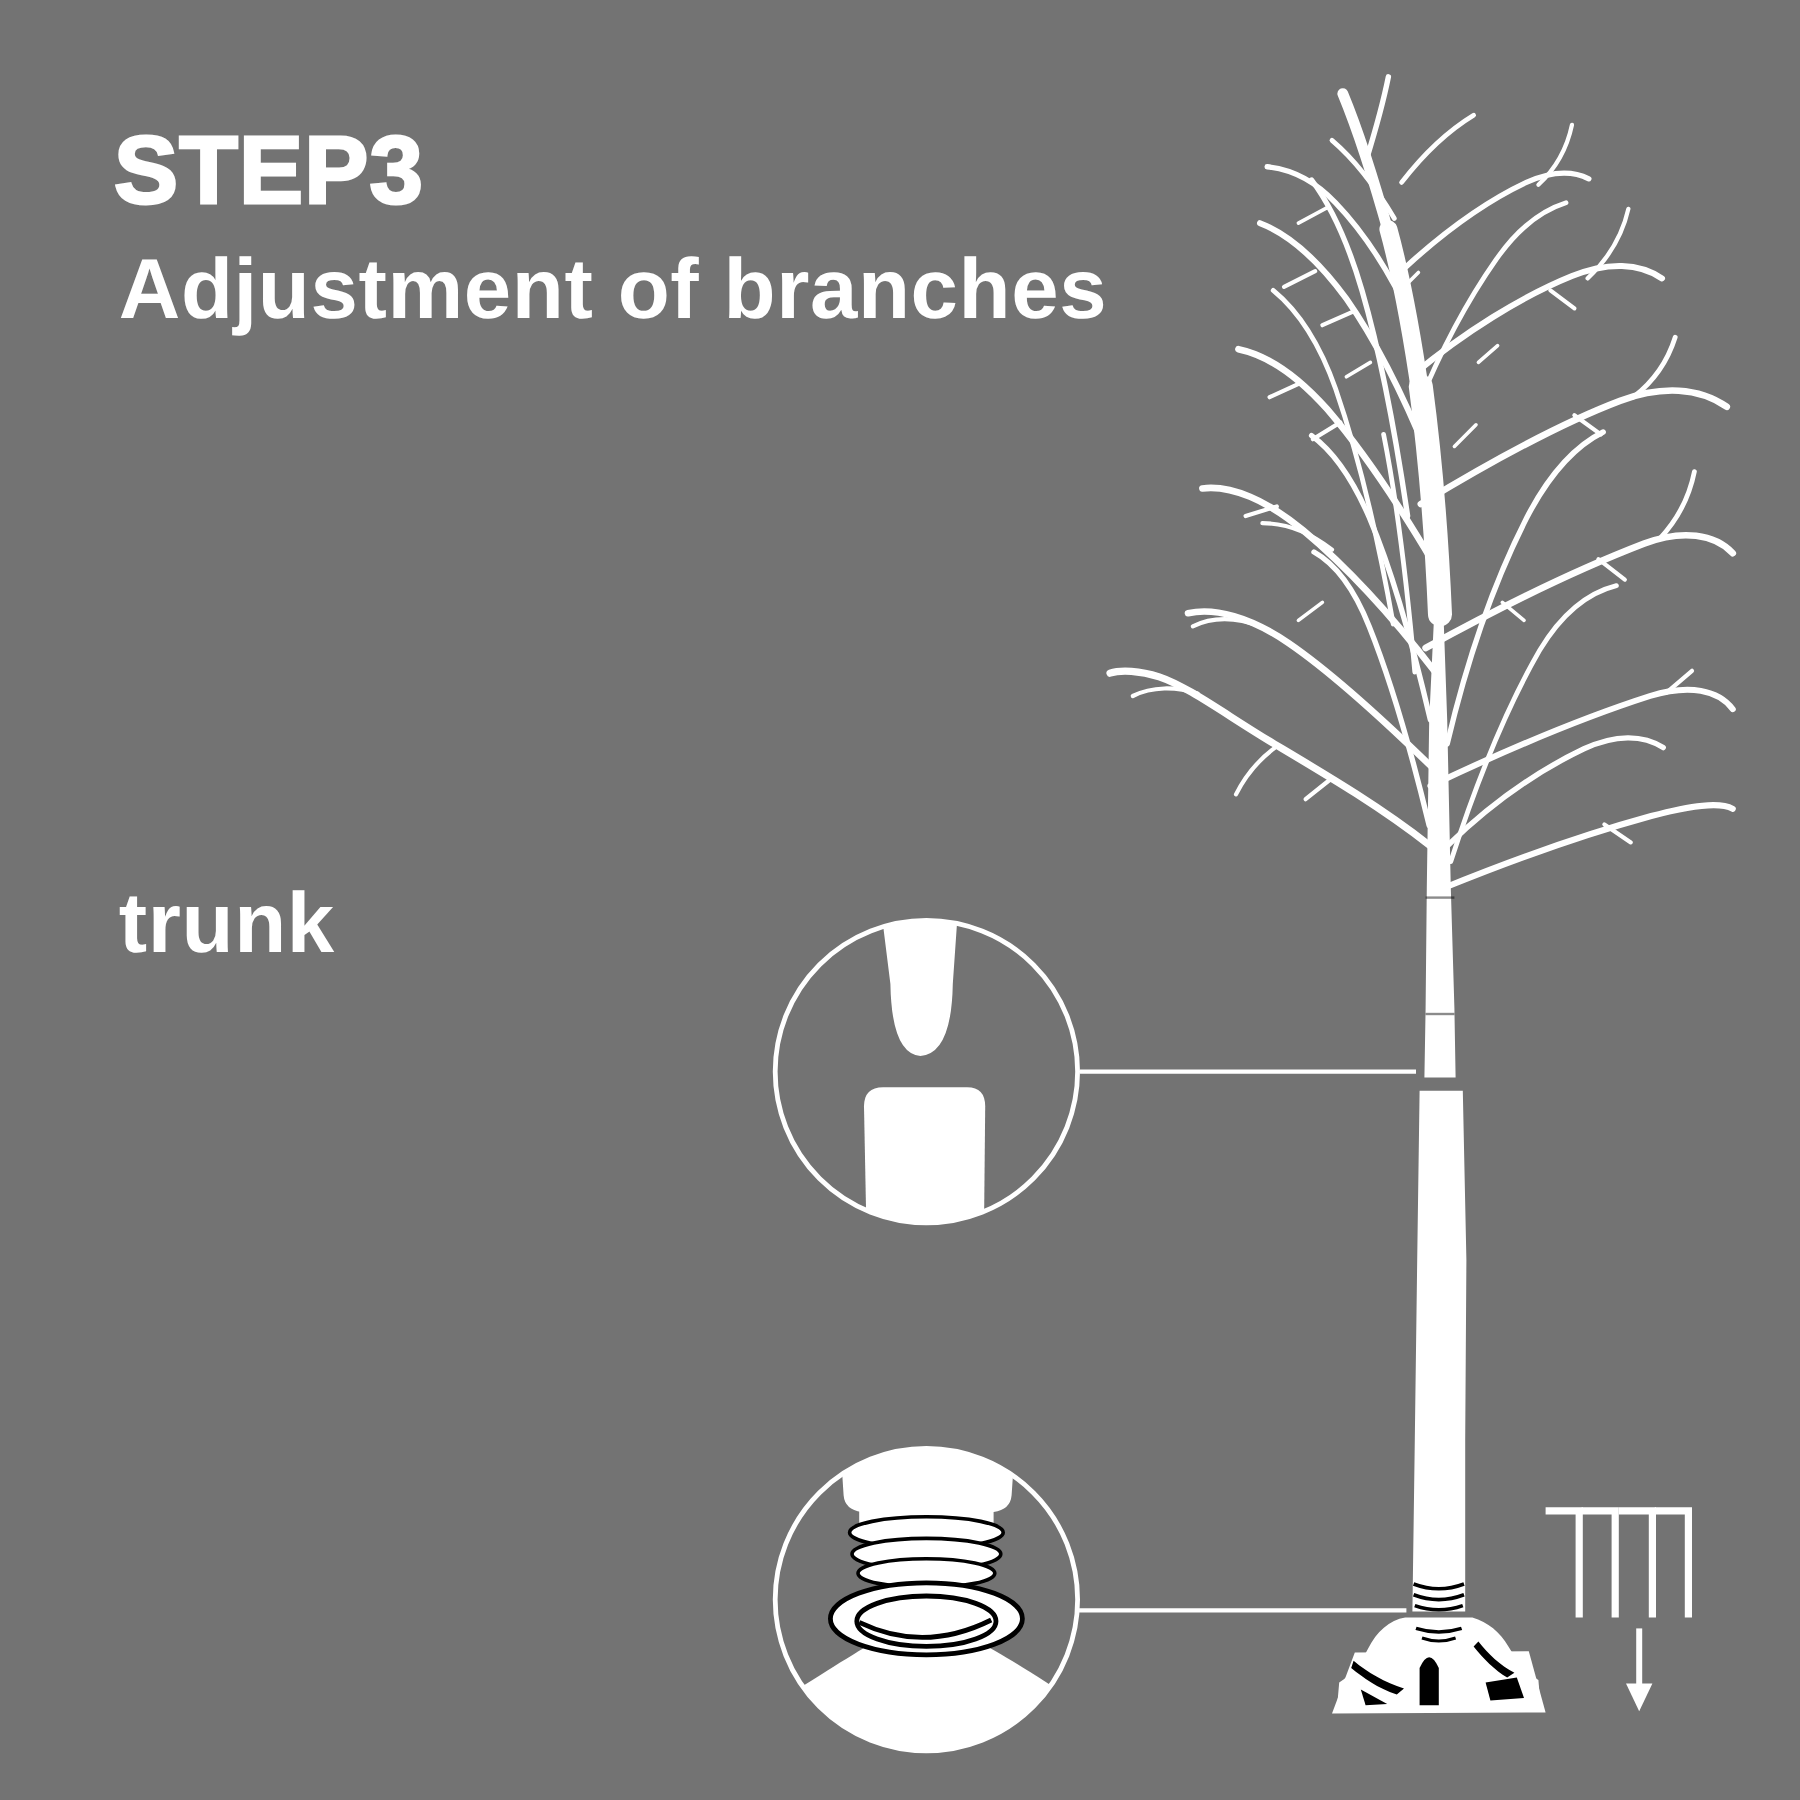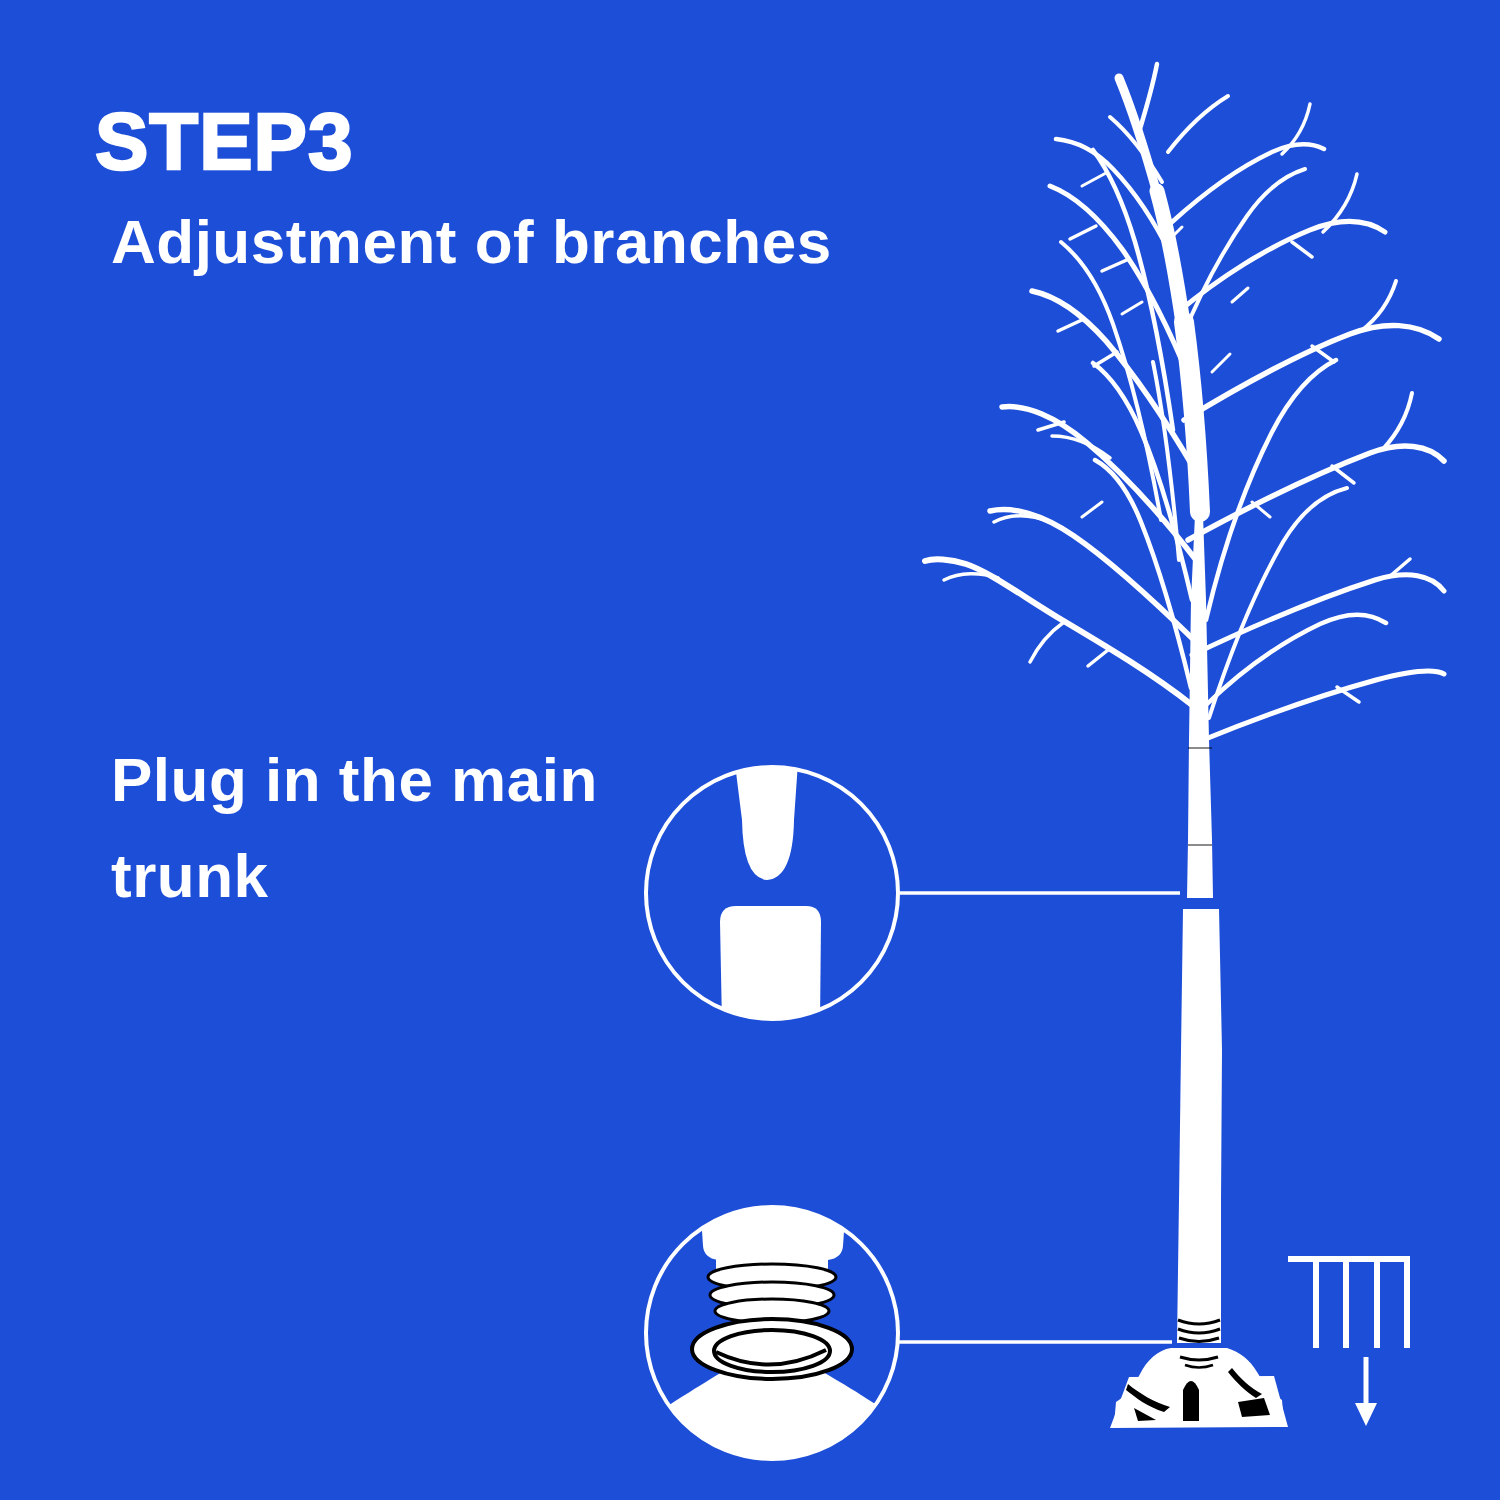--- a/index.html
+++ b/index.html
@@ -1,27 +1,27 @@
 <!DOCTYPE html>
 <html><head>
 <meta charset="utf-8">
 <style>
   html,body{margin:0;padding:0;background:#000;}
   .canvas{
-    position:relative;width:1500px;height:1500px;background:#1d4ed8;
+    position:relative;width:1500px;height:1500px;background:#737373;
     overflow:hidden;font-family:"Liberation Sans",sans-serif;color:#fff;
   }
   .art{position:absolute;left:0;top:0;width:1500px;height:1500px;}
   .step{position:absolute;left:95px;}
   .step h2{
     margin:0;font-size:80px;font-weight:700;line-height:92px;
     letter-spacing:1px;-webkit-text-stroke:2.5px #fff;color:#fff;
   }
   .step p{
-    margin:16px;font-size:62px;font-weight:700;line-height:80px;
+    margin:4px;font-size:71px;font-weight:700;line-height:80px;
     letter-spacing:.5px;color:#fff;
   }
   .step p.first{margin-top:14px;}
   .step3{top:96px;}
   .step2{top:726px;}
   .step1{top:1270px;}
 </style>
 </head>
 <body>
 
@@ -162,20 +162,19 @@
       <path d="M898,1342 L1172,1342" stroke="#fff" stroke-width="3.5" fill="none"></path>
     </g>
   </svg>
 
   <section class="step step3">
     <h2>STEP3</h2>
     <p class="first">Adjustment of branches</p>
   </section>
 
   <section class="step step2">
-    <p class="first">Plug in the main</p>
     <p>trunk</p>
   </section>
 
   <section class="step step1">
   </section>
 
 </div>
 
 </body></html>

